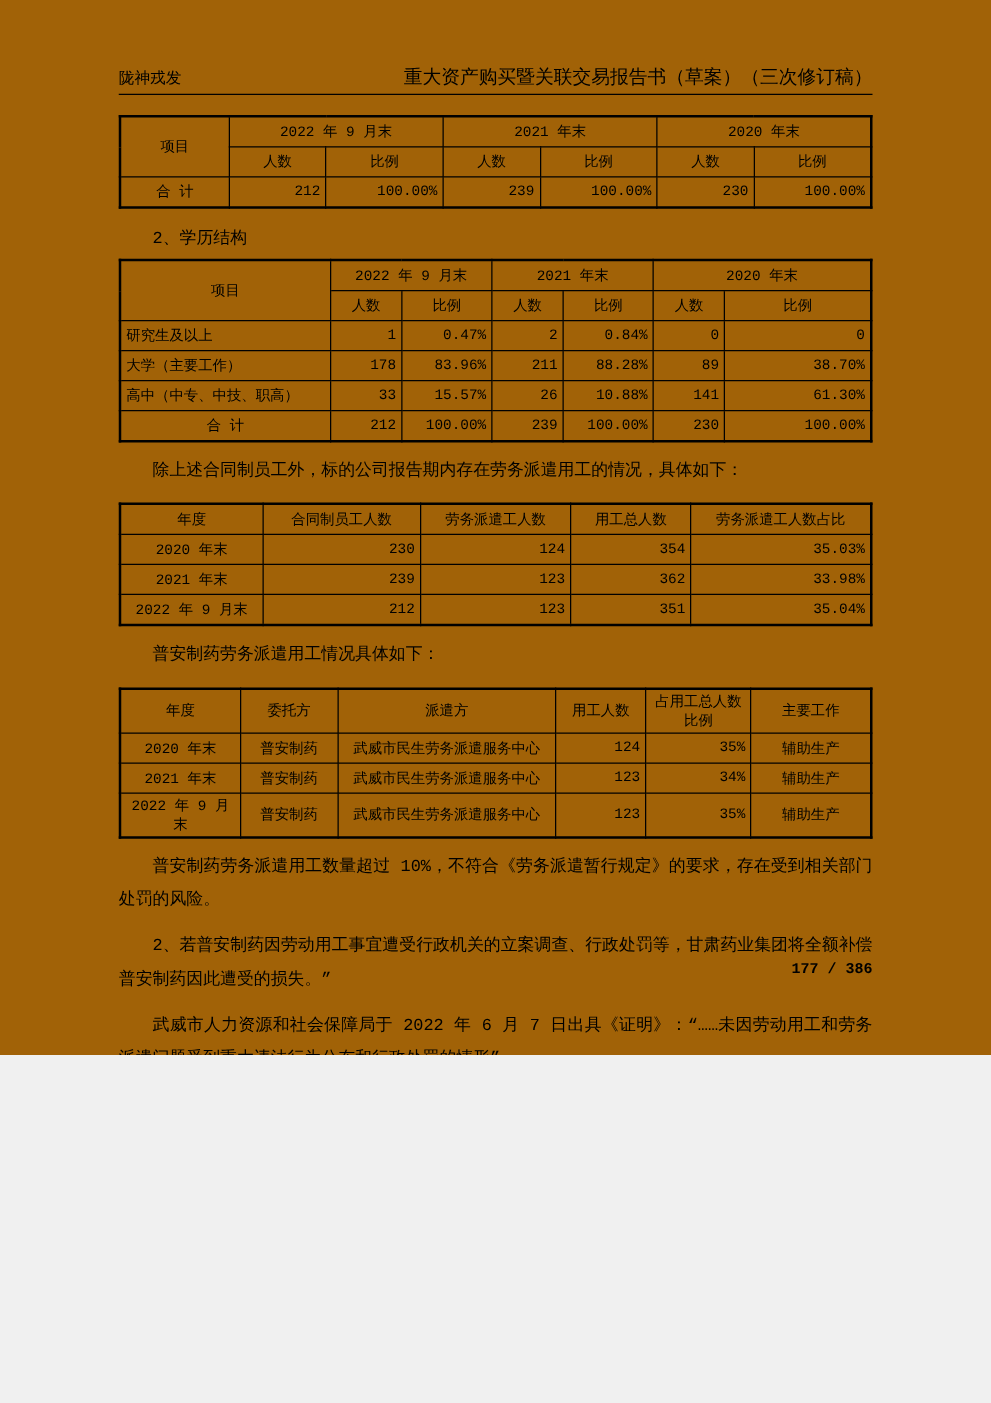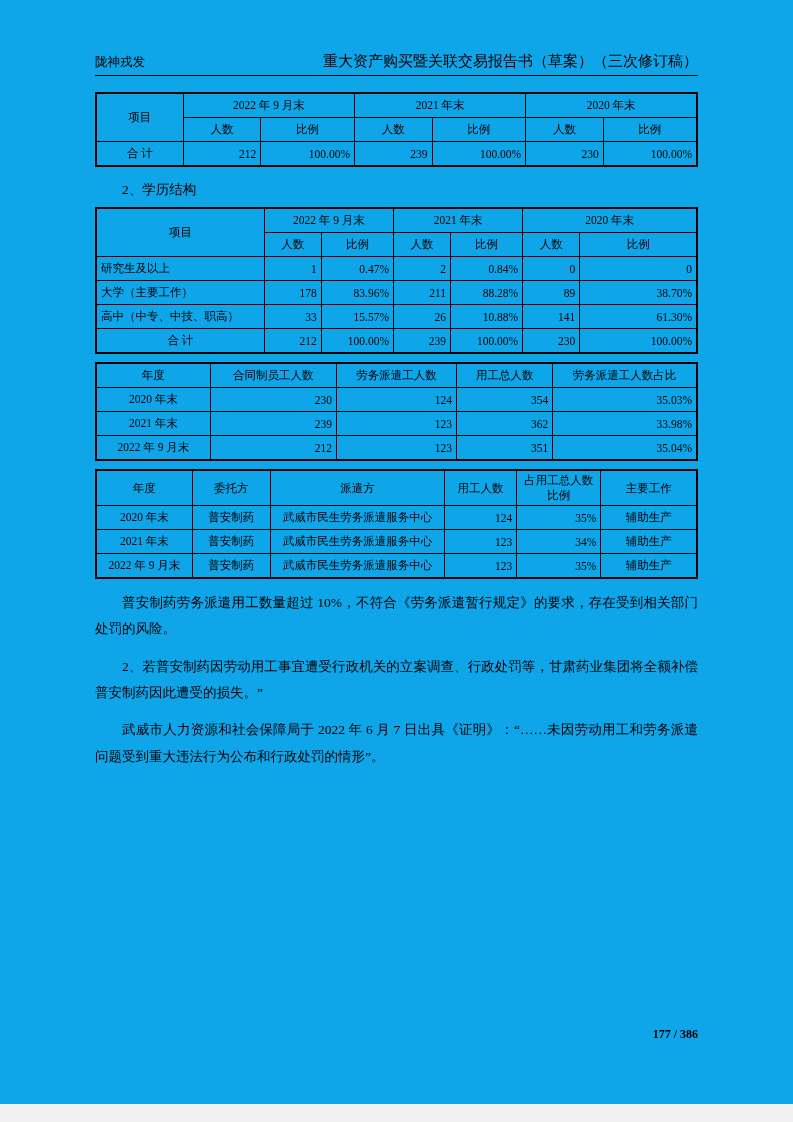--- a/index.html
+++ b/index.html
@@ -2,26 +2,26 @@
 <html><head>
 <meta charset="utf-8">
 <style>
   html, body {
     margin: 0;
     padding: 0;
     background: #f0f0f0;
   }
   .page {
     width: 793px;
-    height: 1104px;
-    background: #0ea5e9;
+    height: 844px;
+    background: #a16207;
     position: relative;
     box-sizing: border-box;
     padding: 52px 95px 0 95px;
-    font-family: Liberation Serif, serif;
+    font-family: Liberation Mono, monospace;
     color: #000;
     overflow: hidden;
   }
   .header {
     display: flex;
     justify-content: space-between;
     align-items: flex-end;
     font-size: 12.5px;
     padding-bottom: 4px;
     border-bottom: 1px solid #000;
@@ -183,20 +183,21 @@
         <td class="rgt bold">100.00%</td>
         <td class="rgt bold">239</td>
         <td class="rgt bold">100.00%</td>
         <td class="rgt bold">230</td>
         <td class="rgt bold">100.00%</td>
       </tr>
     </tbody>
       </table>
   </div>
 
+  <p class="para">除上述合同制员工外，标的公司报告期内存在劳务派遣用工的情况，具体如下：</p>
 
   <div class="tbl-wrap">
     <table class="doc outer-thick">
       <colgroup>
         <col style="width:19%">
           <col style="width:21%">
           <col style="width:20%">
           <col style="width:16%">
           <col style="width:24%">
       </colgroup>
@@ -226,20 +227,21 @@
         <td class="ctr">2022 年 9 月末</td>
         <td class="rgt">212</td>
         <td class="rgt">123</td>
         <td class="rgt">351</td>
         <td class="rgt">35.04%</td>
       </tr>
     </tbody>
       </table>
   </div>
 
+  <p class="para">普安制药劳务派遣用工情况具体如下：</p>
 
   <div class="tbl-wrap">
     <table class="doc outer-thick">
       <colgroup>
         <col style="width:16%">
           <col style="width:13%">
           <col style="width:29%">
           <col style="width:12%">
           <col style="width:14%">
           <col style="width:16%">

